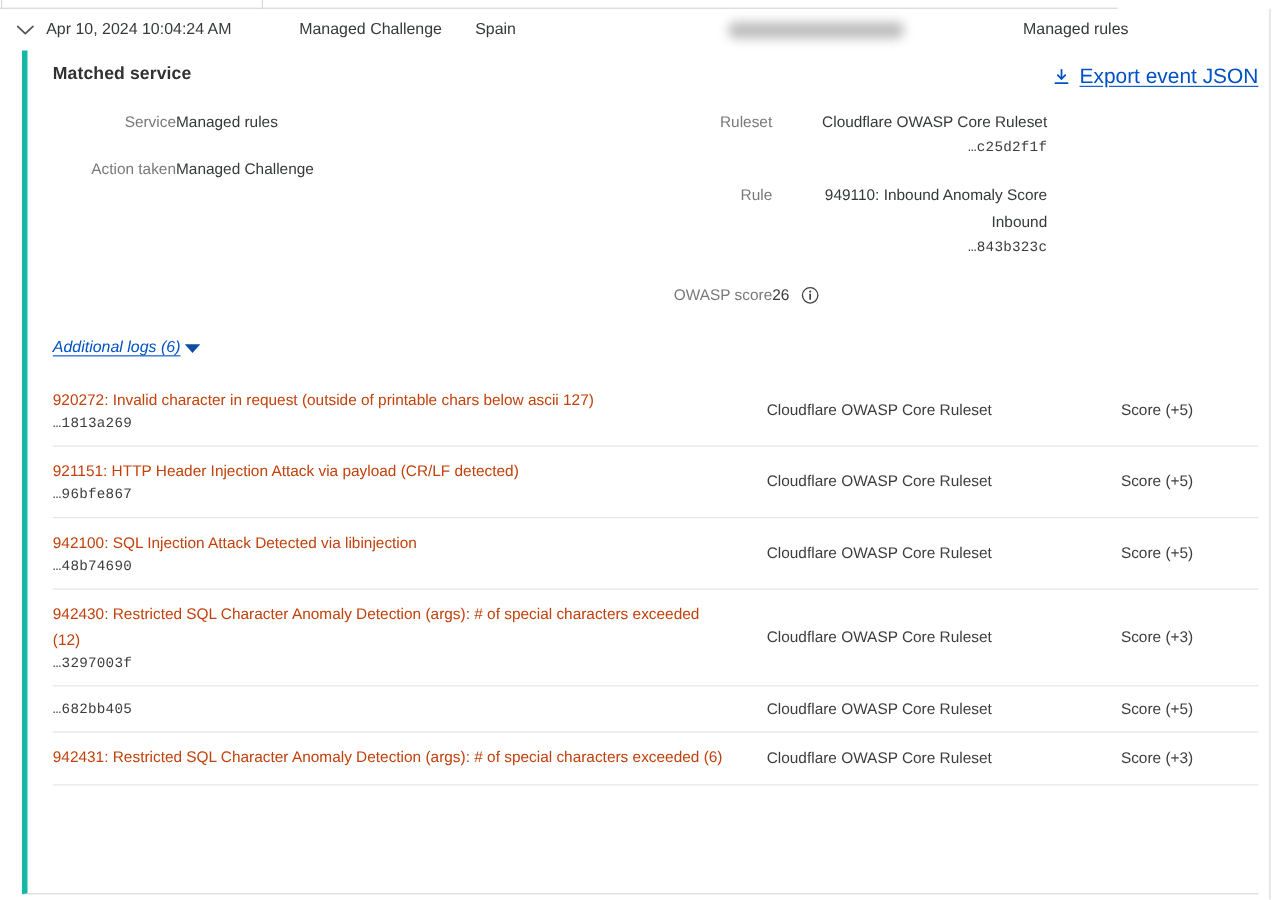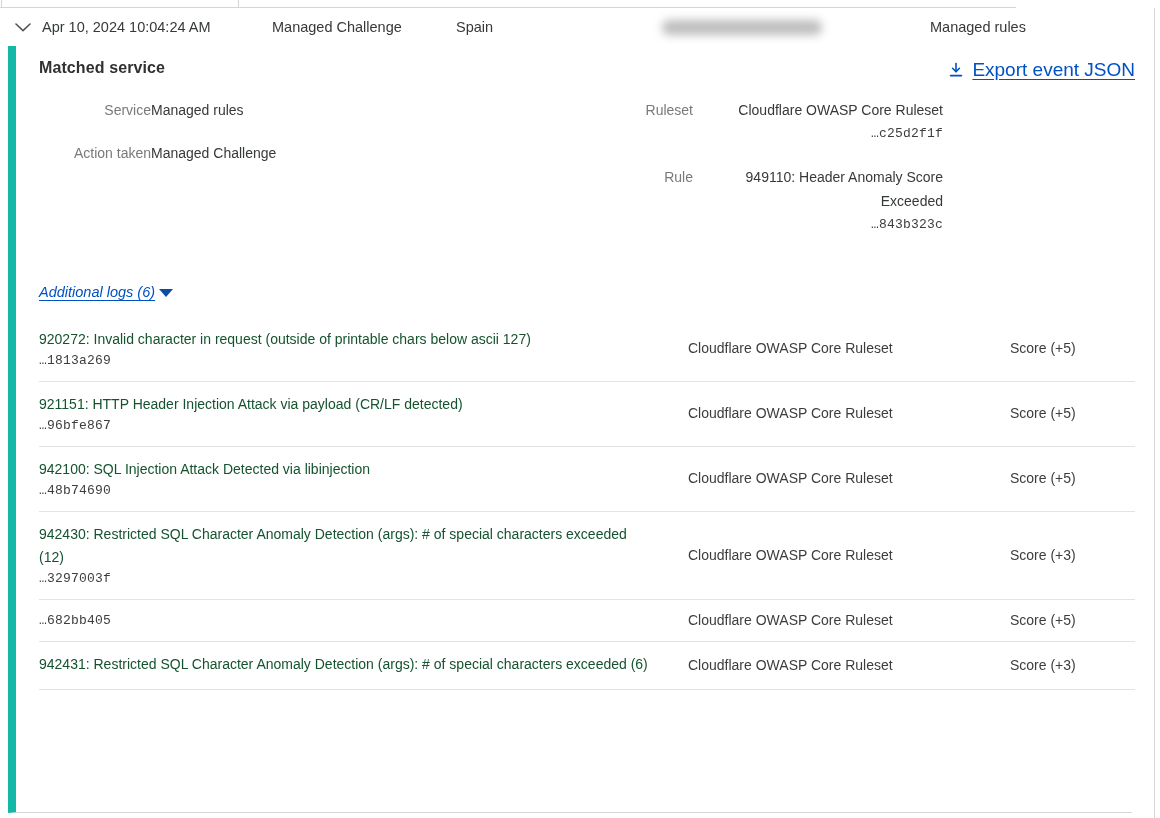--- a/index.html
+++ b/index.html
@@ -15,28 +15,28 @@
   
   .table-right-border { position:absolute; left:1154px; top:8px; width:1px; height:810px; background:#d6d6d6; }
 
   
   .event-row { position:relative; height:38px; font-size:14.5px; color:#36393a; }
   .event-row .cell { position:absolute; top:50%; transform:translateY(-50%); white-space:nowrap; }
   .chev-btn { position:absolute; left:13px; top:50%; transform:translateY(-50%);
     background:none; border:none; cursor:pointer; width:20px; height:20px; display:flex; align-items:center; justify-content:center; }
   .pos-date    { left:42px; }
   .pos-action  { left:272px; }
-  .pos-country { left:456px; }
+  .pos-country { left:432px; }
   .pos-service { left:930px; }
   .redacted { position:absolute; left:662px; top:12px; width:160px; height:15px;
     background:#bdbdbd; border-radius:7px; filter:blur(5px); }
 
   
-  .panel { margin-left:8px; width:1124px; min-height:767px;
-    border-left:8px solid #14b8a6; border-bottom:1px solid #d6d6d6;
+  .panel { margin-left:20px; width:1124px; min-height:767px;
+    border-left:5px solid #14b8a6; border-bottom:1px solid #d6d6d6;
     padding:13px 0 10px 23px; }
 
   .panel-head { display:flex; justify-content:space-between; align-items:flex-start; width:1096px; }
   .panel-title { font-size:16px; font-weight:700; color:#313131; letter-spacing:.1px; }
   .export-link { display:inline-flex; align-items:center; gap:8px; font-size:19px;
     color:#0051c3; text-decoration:none; cursor:pointer; }
   .export-link .lbl { text-decoration:underline; text-underline-offset:3px; }
 
   .details { display:flex; margin-top:17px; width:1096px; }
   .details .col-left { width:552px; flex:0 0 552px; }
@@ -50,21 +50,21 @@
 
   .logs-toggle { display:inline-flex; align-items:center; margin-top:28px;
     font-size:14.5px; color:#0051c3; background:none; border:none; cursor:pointer; padding:0;font-style:italic; }
   .logs-toggle .lbl { text-decoration:underline; text-underline-offset:3px; }
   .caret-down { width:0; height:0; margin-left:4px; margin-top:2px;
     border-left:7px solid transparent; border-right:7px solid transparent; border-top:8px solid #0b4da2; }
 
   .logs { margin-top:16px; width:1096px; }
   .log-row { display:flex; border-bottom:1px solid #e3e3e3; padding:11px 0 13px; }
   .log-main { flex:0 0 649px; padding-right:40px; }
-  .log-title { font-size:14px; line-height:23px; color:#14532d; }
+  .log-title { font-size:14px; line-height:23px; color:#c2410c; }
   .log-hash { margin-top:2px; }
   .log-ruleset { flex:0 0 322px; align-self:center; font-size:14px; color:#3d3d3d; }
   .log-score { flex:0 0 125px; align-self:center; font-size:14px; color:#3d3d3d; }
 
   svg { display:block; }
 </style>
 </head>
 <body>
 
 <div class="root">
@@ -120,22 +120,35 @@
         <div class="drow">
           <span class="dlabel wide">Ruleset</span>
           <span class="dvalue">
             <div>Cloudflare OWASP Core Ruleset</div>
             <div class="hash">…c25d2f1f</div>
           </span>
         </div>
         <div class="drow">
           <span class="dlabel wide">Rule</span>
           <span class="dvalue">
-            <div>949110: Header Anomaly Score Exceeded</div>
+            <div>949110: Inbound Anomaly Score Inbound</div>
             <div class="hash">…843b323c</div>
+          </span>
+        </div>
+        <div class="drow" style="margin-bottom:0;">
+          <span class="dlabel wide">OWASP score</span>
+          <span class="dvalue owasp-val">
+            <span>26</span>
+            <span style="cursor:pointer;">
+              <svg width="17" height="17" viewBox="0 0 17 17">
+                <circle cx="8.5" cy="8.5" r="7" fill="none" stroke="#404040" stroke-width="1.2"></circle>
+                <circle cx="8.5" cy="5.1" r="1" fill="#404040"></circle>
+                <line x1="8.5" y1="7.6" x2="8.5" y2="12" stroke="#404040" stroke-width="1.5" stroke-linecap="round"></line>
+              </svg>
+            </span>
           </span>
         </div>
       </div>
     </div>
 
     <button class="logs-toggle">
       <span class="lbl">Additional logs (6)</span>
       <span class="caret-down"></span>
     </button>
 

